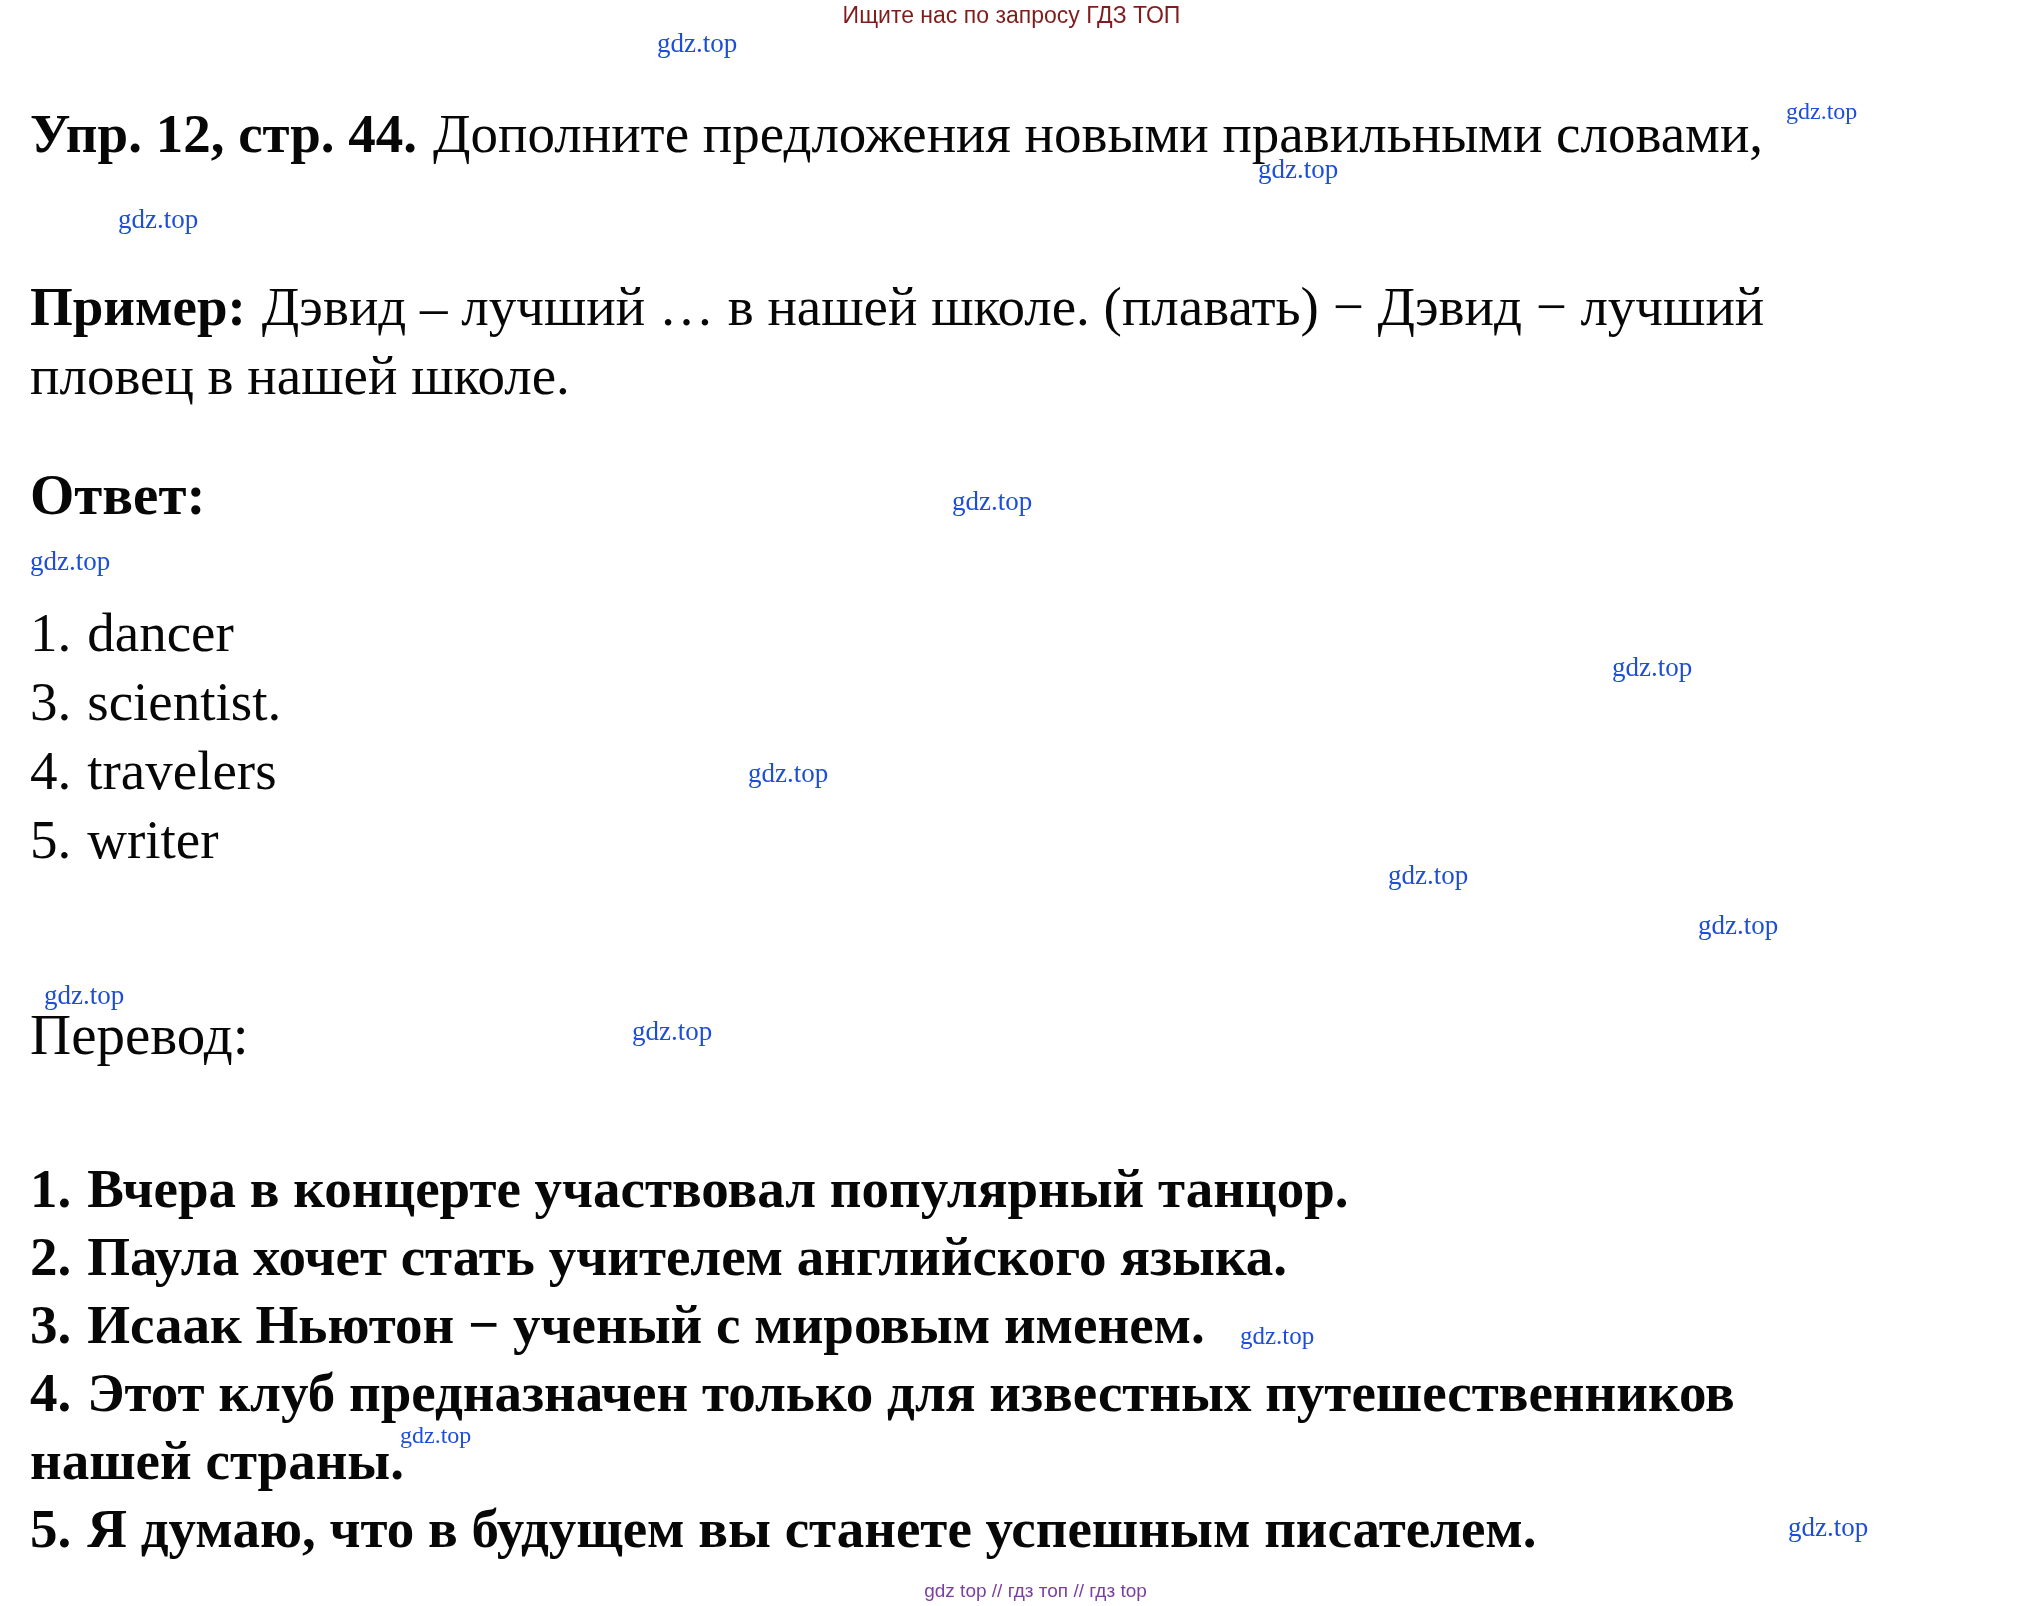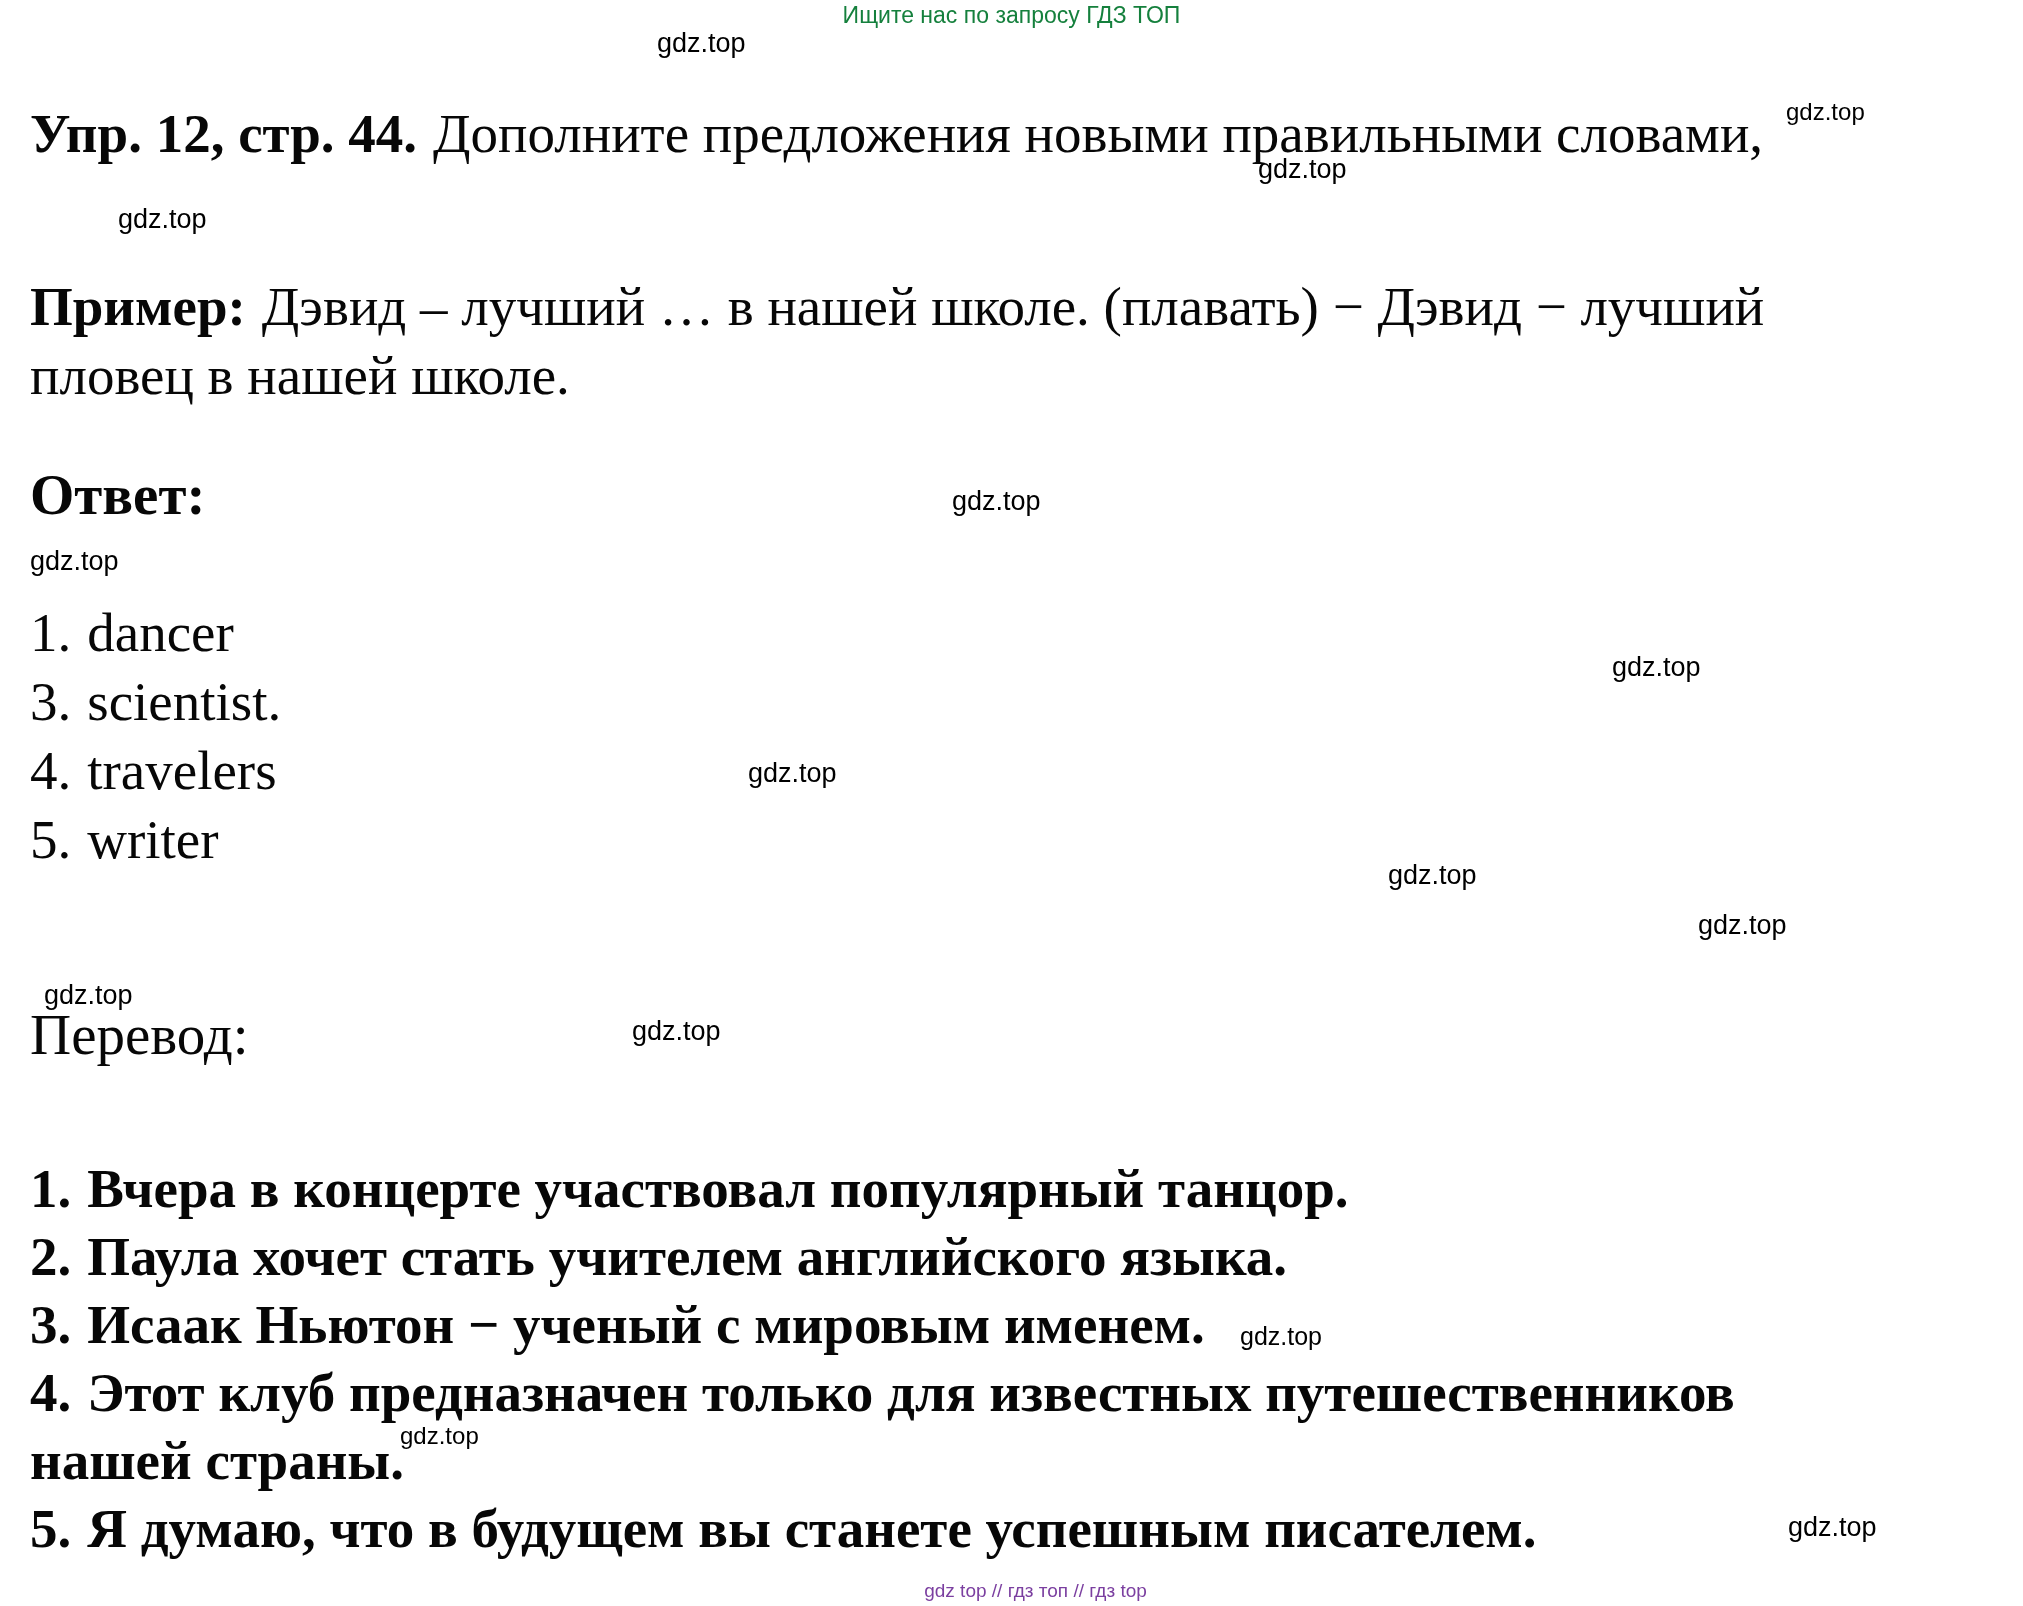--- a/index.html
+++ b/index.html
@@ -11,27 +11,27 @@
     font-family: "Liberation Serif", serif;
     color: #070707;
     overflow: hidden;
   }
   .notice {
     position: absolute;
     top: 2px; left: 0; width: 100%;
     text-align: center;
     font-family: "Liberation Sans", sans-serif;
     font-size: 23px;
-    color: #15803d;
+    color: #7f1d1d;
   }
   .wm {
     position: absolute;
-    font-family: Liberation Sans, sans-serif;
+    font-family: Liberation Serif, serif;
     font-size: 27px;
-    color: #000000;
+    color: #1d4ed8;
     white-space: nowrap;
   }
   .serif-block { position: absolute; left: 30px; font-size: 55px; line-height: 69px; }
   .heading      { top: 70px;  width: 1960px; margin-top: 29px; }
   .example      { top: 272px; width: 1960px; }
   .answer-label { top: 460px; font-size: 57px; font-weight: bold; }
   .answer-list  { top: 598px; }
   .trans-label  { top: 1000px; font-size: 57px; font-weight: normal; }
   .trans-list   { top: 1155px; width: 1760px; line-height: 68px; font-weight: bold; }
   .lbl { font-weight: bold; margin-right: 16px; }

